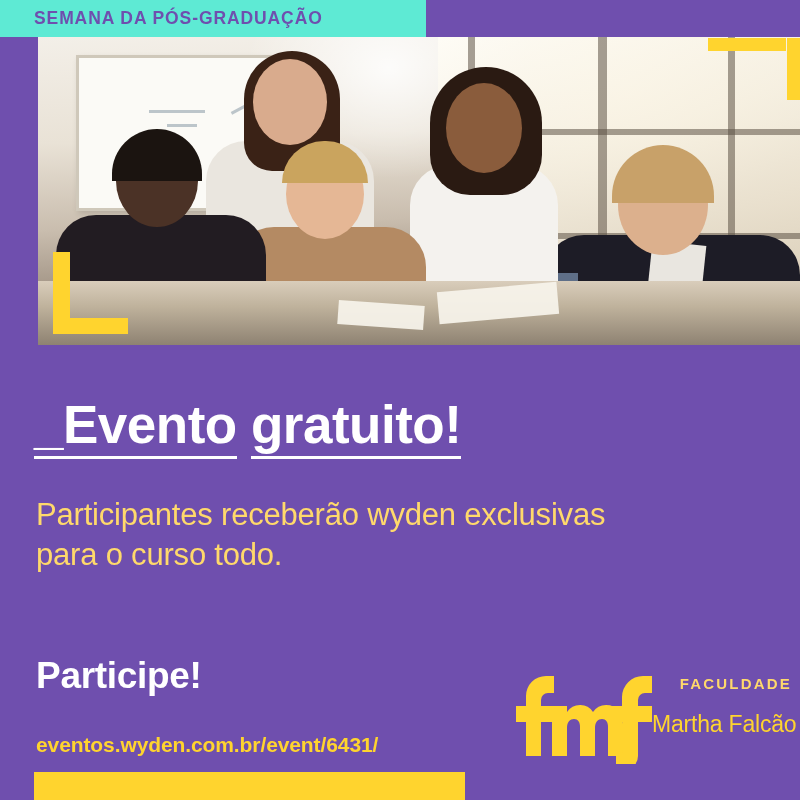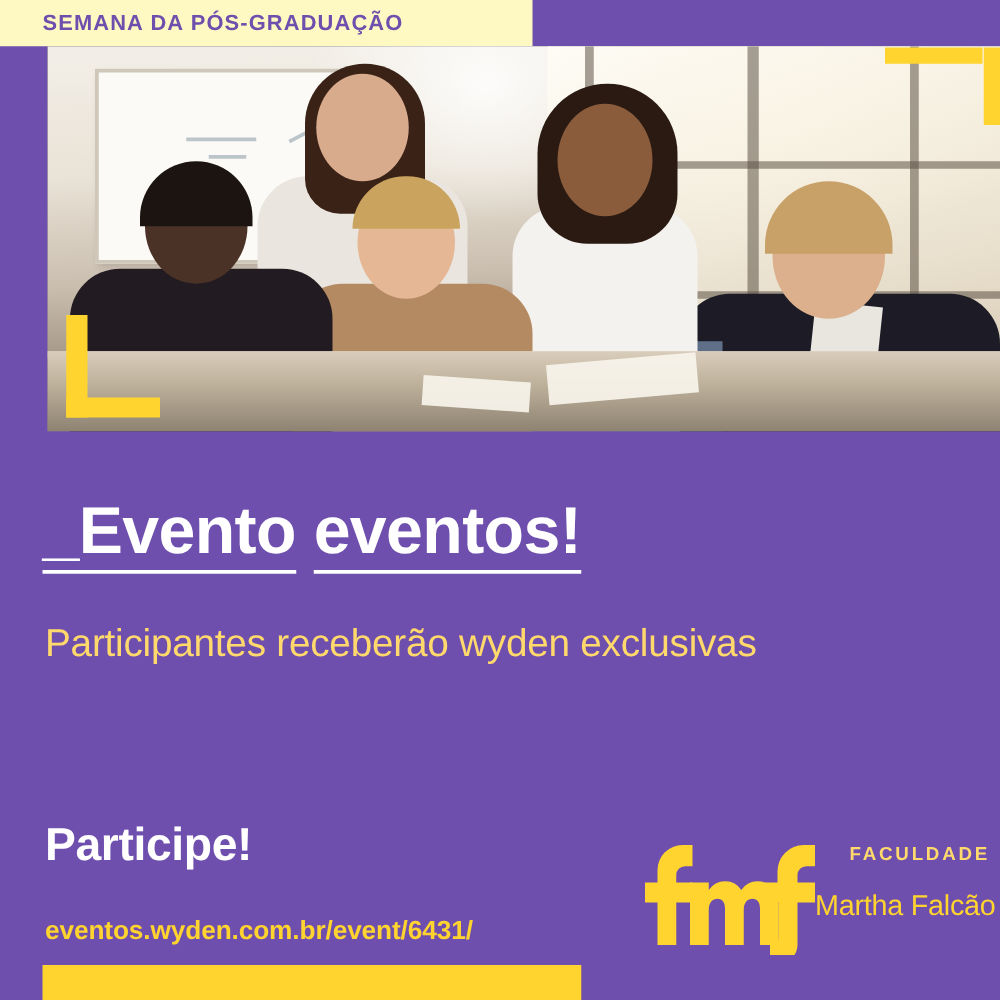--- a/index.html
+++ b/index.html
@@ -13,21 +13,21 @@
     position:relative;
     width:800px;height:800px;
     background:#6f4fae;
     overflow:hidden;
   }
 
   
   .top-ribbon{
     position:absolute;left:0;top:0;
     width:426px;height:37px;
-    background:#fef9c3;
+    background:#5eead4;
     display:flex;align-items:center;
   }
   .top-ribbon-label{
     margin-left:34px;
     color:#6f4fae;
     font-size:17.5px;
     font-weight:bold;
     letter-spacing:0.9px;
     white-space:nowrap;
   }
@@ -227,25 +227,26 @@
   </div>
 
   <div class="bracket br-tr-h"></div>
   <div class="bracket br-tr-v"></div>
   <div class="bracket br-l-v"></div>
   <div class="bracket br-l-h"></div>
   <div class="bracket bottom-bar"></div>
 
   <div class="headline">
     <span class="u">_Evento</span>
-    <span class="u">eventos!</span>
+    <span class="u">gratuito!</span>
   </div>
 
   <div class="subhead">
     <div>Participantes receberão wyden exclusivas</div>
+    <div>para o curso todo.</div>
   </div>
 
   <div class="cta">Participe!</div>
 
   <div class="url">eventos.wyden.com.br/event/6431/</div>
 
   <div class="logo">
     <div class="logo-mark">
       <svg viewBox="0 0 150 92" width="150" height="92" aria-hidden="true">
         <g fill="#ffd42e">

